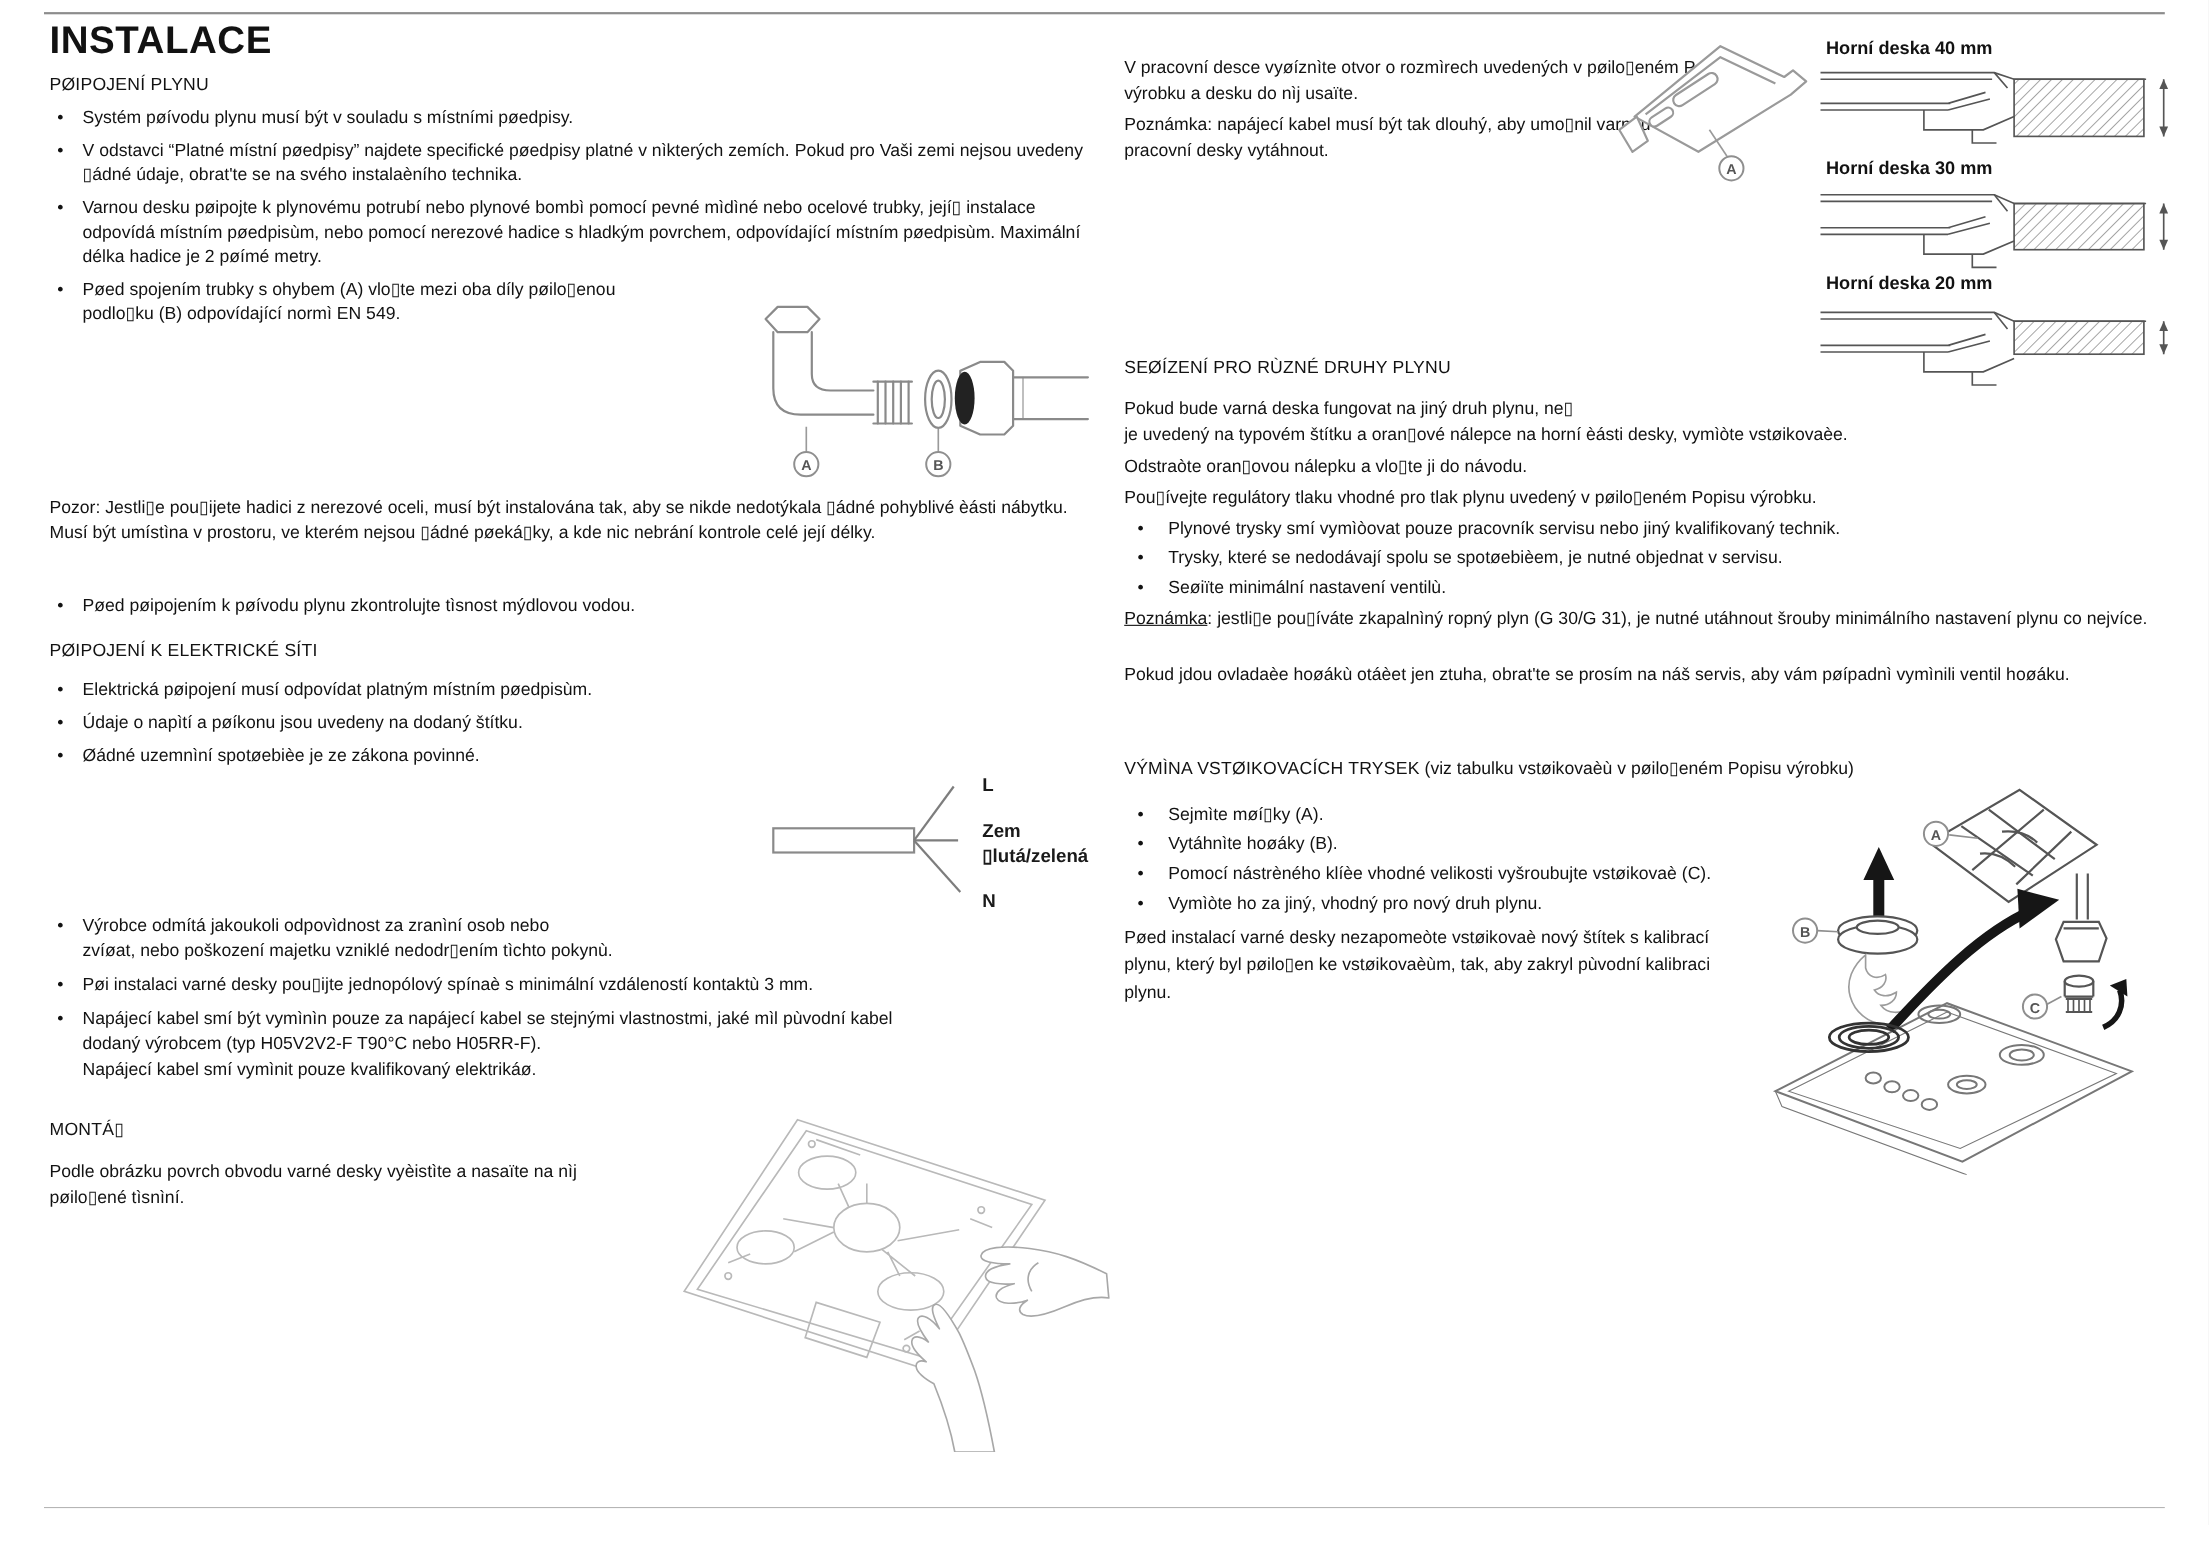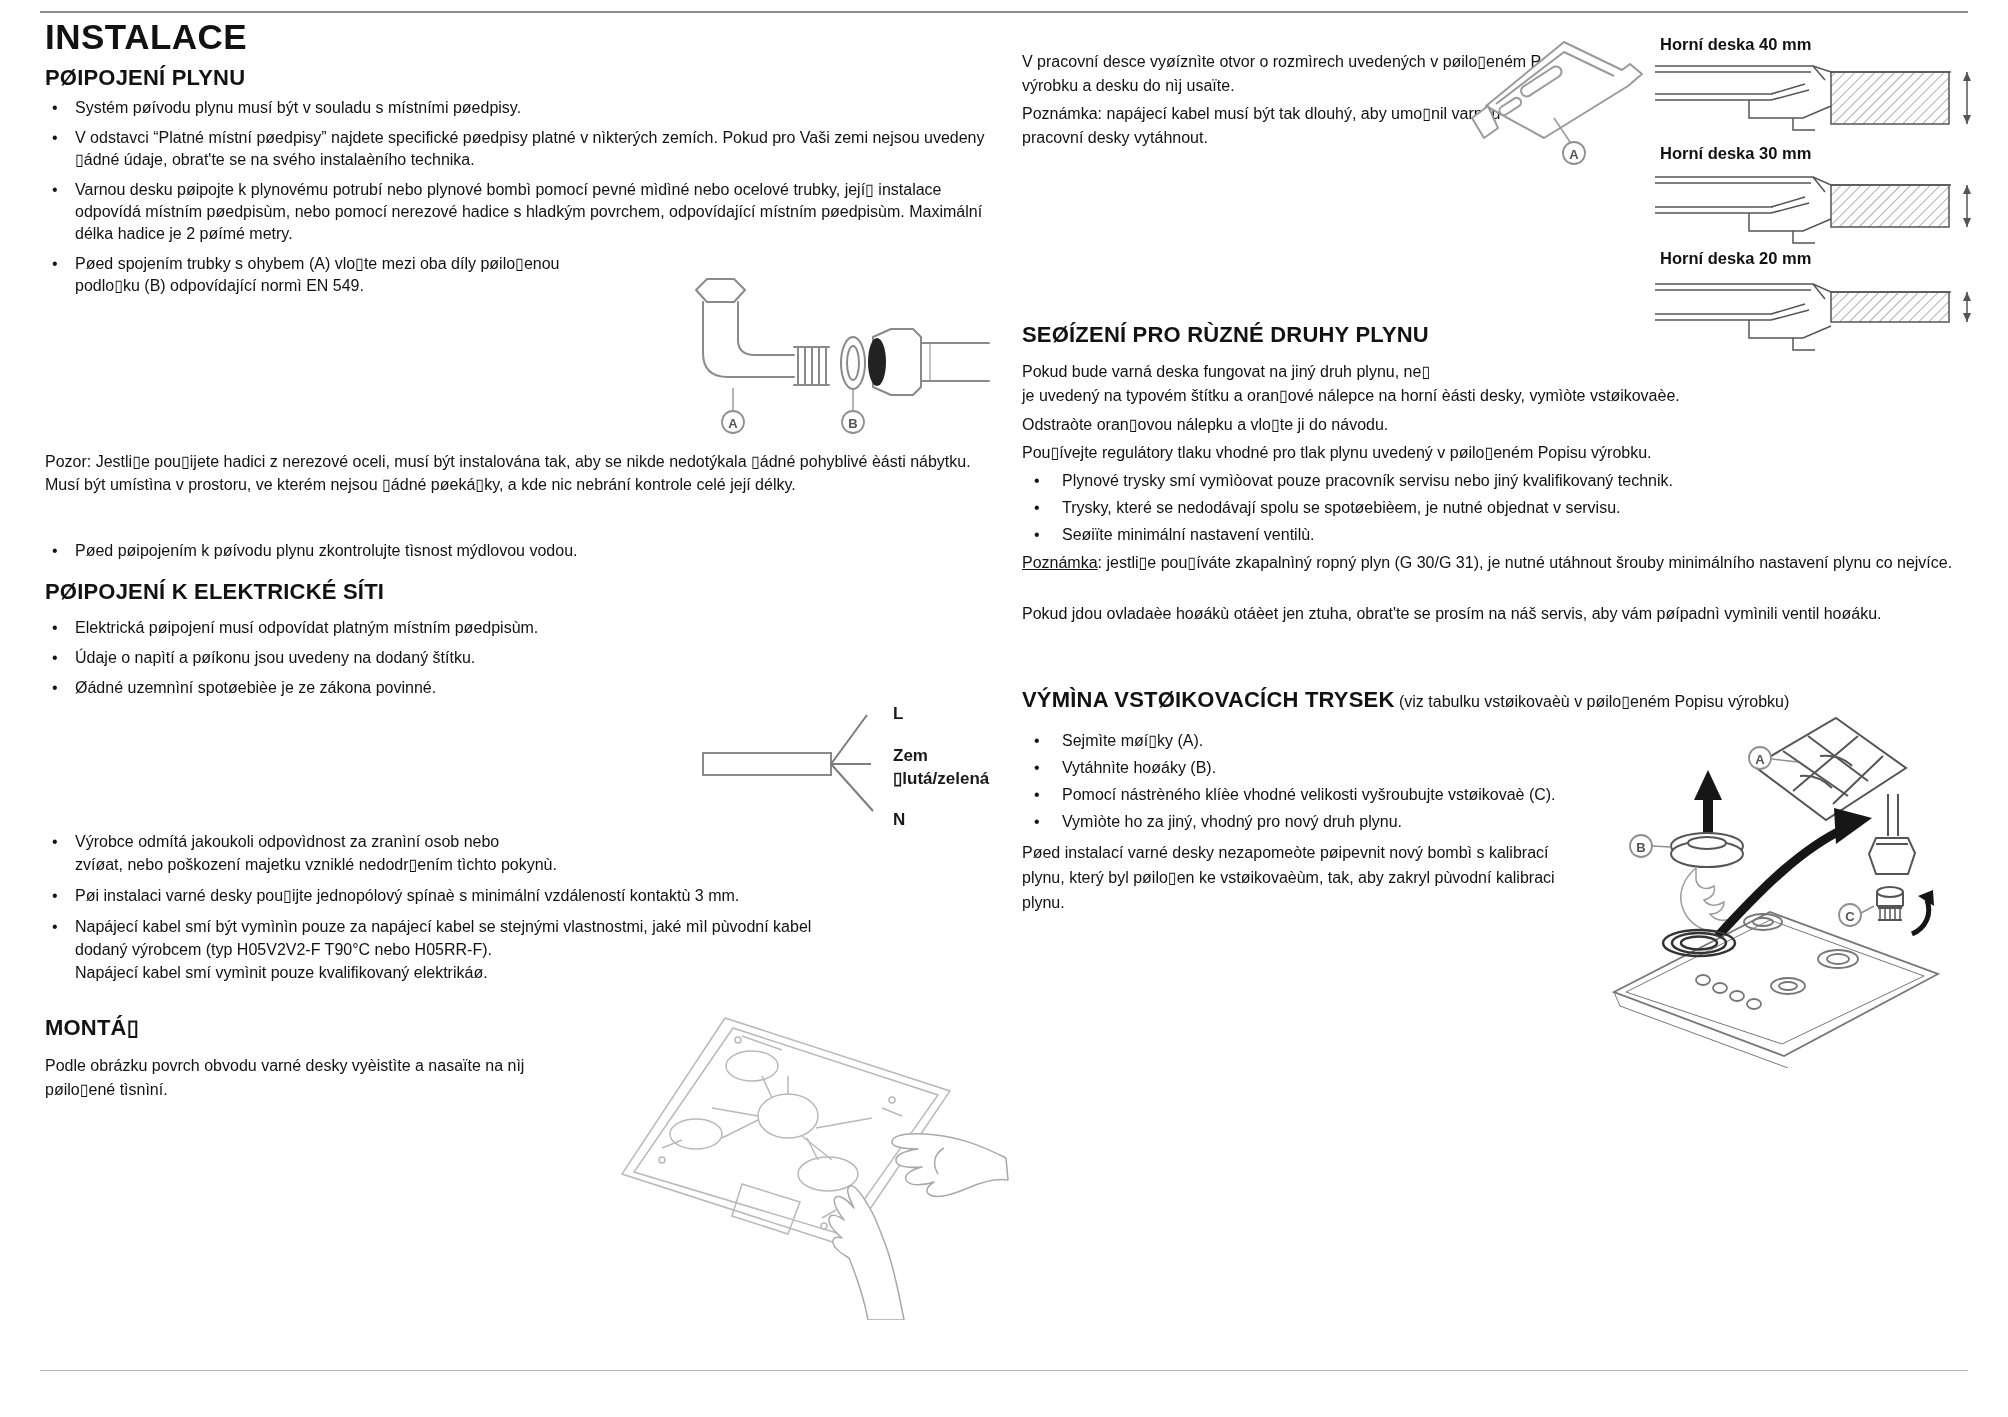--- a/index.html
+++ b/index.html
@@ -1,20 +1,20 @@
 <!DOCTYPE html>
 <html><head>
 <meta charset="utf-8">
 <style>
   html,body{margin:0;padding:0;background:#e8e8e8;}
   .page{position:relative;width:2008px;height:1417px;background:#ffffff;
         font-family:"Liberation Sans",sans-serif;color:#121212;overflow:hidden;}
   .abs{position:absolute;}
   .h1{font-size:35px;font-weight:800;letter-spacing:.5px;line-height:34px;}
-  .h2{font-size:22px;font-weight:700;letter-spacing:.2px;line-height:24px;}
+  .h2{font-size:16px;font-weight:400;letter-spacing:.2px;line-height:24px;}
   .t{font-size:16px;line-height:22px;}
   .t2{font-size:16px;line-height:24px;}
   .b{font-weight:400;}
   .bul{display:flex;margin-bottom:8px;}
   .bul .dot{flex:0 0 30px;width:30px;padding-left:7px;box-sizing:border-box;}
   .bul .bt{flex:1;}
   .bul2 .dot{flex:0 0 40px;width:40px;padding-left:12px;}
   .blk{display:block;}
   .seclbl{font-size:16.5px;font-weight:800;line-height:20px;}
   .rule{position:absolute;background:#8c8c8c;}
@@ -287,21 +287,21 @@
     <div class="bul bul2" style="margin-bottom:5px;">
       <span class="dot">•</span>
       <span class="bt">Pomocí nástrèného klíèe vhodné velikosti vyšroubujte vstøikovaè (C).</span>
     </div>
     <div class="bul bul2">
       <span class="dot">•</span>
       <span class="bt">Vymìòte ho za jiný, vhodný pro nový druh plynu.</span>
     </div>
   </div>
 
-  <div class="abs t" style="left:1022px;top:840px;width:570px;line-height:25px;">Pøed instalací varné desky nezapomeòte pøipevnit nový bombì s kalibrací plynu, který byl pøilo▯en ke vstøikovaèùm, tak, aby zakryl pùvodní kalibraci plynu.</div>
+  <div class="abs t" style="left:1022px;top:840px;width:570px;line-height:25px;">Pøed instalací varné desky nezapomeòte vstøikovaè nový štítek s kalibrací plynu, který byl pøilo▯en ke vstøikovaèùm, tak, aby zakryl pùvodní kalibraci plynu.</div>
 
   <svg class="abs" style="left:1600px;top:696px;" width="400" height="372" viewBox="0 0 400 372">
 
     <g stroke="#555" stroke-width="2" fill="none">
       <polygon points="236,22 306,72 226,124 154,70"></polygon>
       <path d="M208,40 L268,85 M183,55 L248,100 M258,40 L193,95 M283,60 L233,108"></path>
       <path d="M220,60 Q240,58 252,70 M200,80 Q218,78 232,92"></path>
     </g>
     <line x1="172" y1="63" x2="198" y2="66" stroke="#8f8f8f" stroke-width="1.5"></line>
     <g class="clbl">

